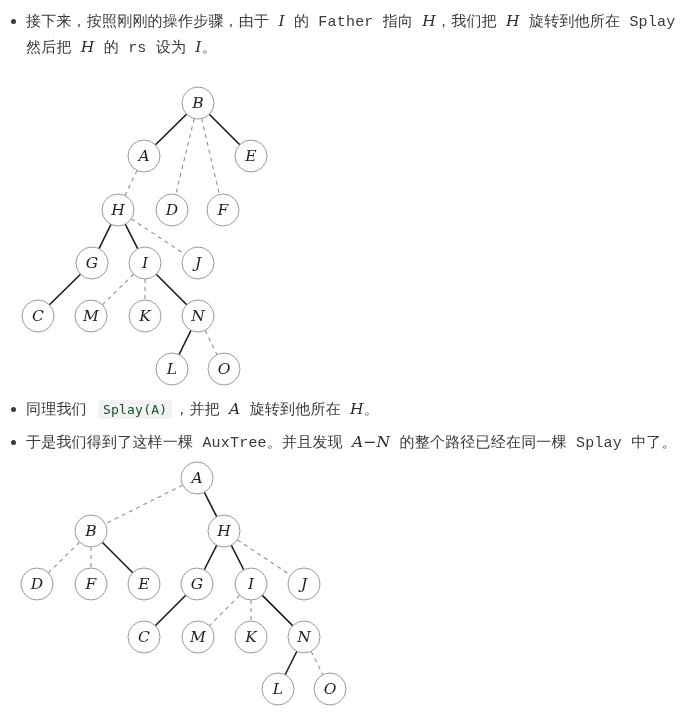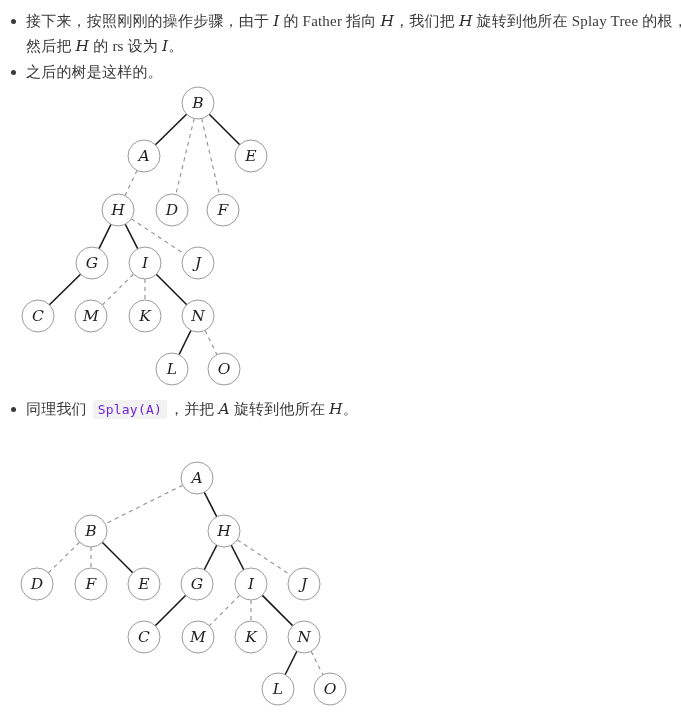--- a/index.html
+++ b/index.html
@@ -11,50 +11,46 @@
   }
   .doc { position:absolute; inset:0; }
   .bullet { position:absolute; left:0; width:681px; line-height:25px; }
   .bullet .dot {
     position:absolute; left:11px; top:10px; width:5px; height:5px;
     border-radius:50%; background:#3a3a3a;
   }
   .bullet-content {
     display:block; margin-left:26px; white-space:nowrap; letter-spacing:0.2px;
   }
-  .seg-text { font-family:Liberation Serif, serif; }
+  .seg-text { font-family:Liberation Mono, monospace; }
   .seg-math {
     font-family:"DejaVu Serif","Liberation Serif",serif;
     font-style:italic; font-size:15.5px; color:#2a2a2a;
   }
   .seg-code {
     font-family:"DejaVu Sans Mono","Liberation Mono",monospace;
-    font-size:13px; color:#6d28d9; background:#f2f2f2;
+    font-size:13px; color:#14532d; background:#f2f2f2;
     padding:2px 5px; border-radius:3px; margin:8px 2px;
   }
   svg.tree { position:absolute; display:block; }
   .node-label {
     font-family:"DejaVu Serif","Liberation Serif",serif;
     font-style:italic; font-size:15.5px;
   }
 </style>
 </head>
 <body>
 
 <div class="doc">
 
   <div class="bullet" style="top:9px">
     <span class="dot"></span>
     <span class="bullet-content"><span class="seg-text">接下来，按照刚刚的操作步骤，由于 </span><span class="seg-math">I</span><span class="seg-text"> 的 Father 指向 </span><span class="seg-math">H</span><span class="seg-text">，我们把 </span><span class="seg-math">H</span><span class="seg-text"> 旋转到他所在 Splay Tree 的根，</span><br><span class="seg-text">然后把 </span><span class="seg-math">H</span><span class="seg-text"> 的 rs 设为 </span><span class="seg-math">I</span><span class="seg-text">。</span></span>
   </div>
 
-  <div class="bullet" style="top:60px">
-    <span class="dot"></span>
-    <span class="bullet-content"><span class="seg-text">之后的树是这样的。</span></span>
-  </div>
 
   <svg class="tree" style="left:0;top:85px" viewBox="0 0 350 302" width="350" height="302">
       <line x1="198" y1="18" x2="144" y2="71" stroke="#1a1a1a" stroke-width="1.6"></line>
       <line x1="198" y1="18" x2="251" y2="71" stroke="#1a1a1a" stroke-width="1.6"></line>
       <line x1="198" y1="18" x2="172" y2="125" stroke="#8f8f8f" stroke-width="1.1" stroke-dasharray="4 4"></line>
       <line x1="198" y1="18" x2="223" y2="125" stroke="#8f8f8f" stroke-width="1.1" stroke-dasharray="4 4"></line>
       <line x1="144" y1="71" x2="118" y2="125" stroke="#8f8f8f" stroke-width="1.1" stroke-dasharray="4 4"></line>
       <line x1="118" y1="125" x2="92" y2="178" stroke="#1a1a1a" stroke-width="1.6"></line>
       <line x1="118" y1="125" x2="145" y2="178" stroke="#1a1a1a" stroke-width="1.6"></line>
       <line x1="118" y1="125" x2="198" y2="178" stroke="#8f8f8f" stroke-width="1.1" stroke-dasharray="4 4"></line>
@@ -124,20 +120,24 @@
         <circle cx="224" cy="284" r="16" fill="#ffffff" stroke="#9a9a9a" stroke-width="1"></circle>
         <text x="224" y="284" dy="0.35em" text-anchor="middle" class="node-label" fill="#1f1f1f">O</text>
       </g>
     </svg>
 
   <div class="bullet" style="top:397px">
     <span class="dot"></span>
     <span class="bullet-content"><span class="seg-text">同理我们 </span><span class="seg-code">Splay(A)</span><span class="seg-text">，并把 </span><span class="seg-math">A</span><span class="seg-text"> 旋转到他所在 </span><span class="seg-math">H</span><span class="seg-text">。</span></span>
   </div>
 
+  <div class="bullet" style="top:430px">
+    <span class="dot"></span>
+    <span class="bullet-content"><span class="seg-text">于是我们得到了这样一棵 AuxTree。并且发现 </span><span class="seg-math">A−N</span><span class="seg-text"> 的整个路径已经在同一棵 Splay 中了。</span></span>
+  </div>
 
   <svg class="tree" style="left:0;top:460px" viewBox="0 0 350 248" width="350" height="248">
       <line x1="197" y1="18" x2="91" y2="71" stroke="#8f8f8f" stroke-width="1.1" stroke-dasharray="4 4"></line>
       <line x1="197" y1="18" x2="224" y2="71" stroke="#1a1a1a" stroke-width="1.6"></line>
       <line x1="91" y1="71" x2="37" y2="124" stroke="#8f8f8f" stroke-width="1.1" stroke-dasharray="4 4"></line>
       <line x1="91" y1="71" x2="91" y2="124" stroke="#8f8f8f" stroke-width="1.1" stroke-dasharray="4 4"></line>
       <line x1="91" y1="71" x2="144" y2="124" stroke="#1a1a1a" stroke-width="1.6"></line>
       <line x1="224" y1="71" x2="197" y2="124" stroke="#1a1a1a" stroke-width="1.6"></line>
       <line x1="224" y1="71" x2="251" y2="124" stroke="#1a1a1a" stroke-width="1.6"></line>
       <line x1="224" y1="71" x2="304" y2="124" stroke="#8f8f8f" stroke-width="1.1" stroke-dasharray="4 4"></line>

